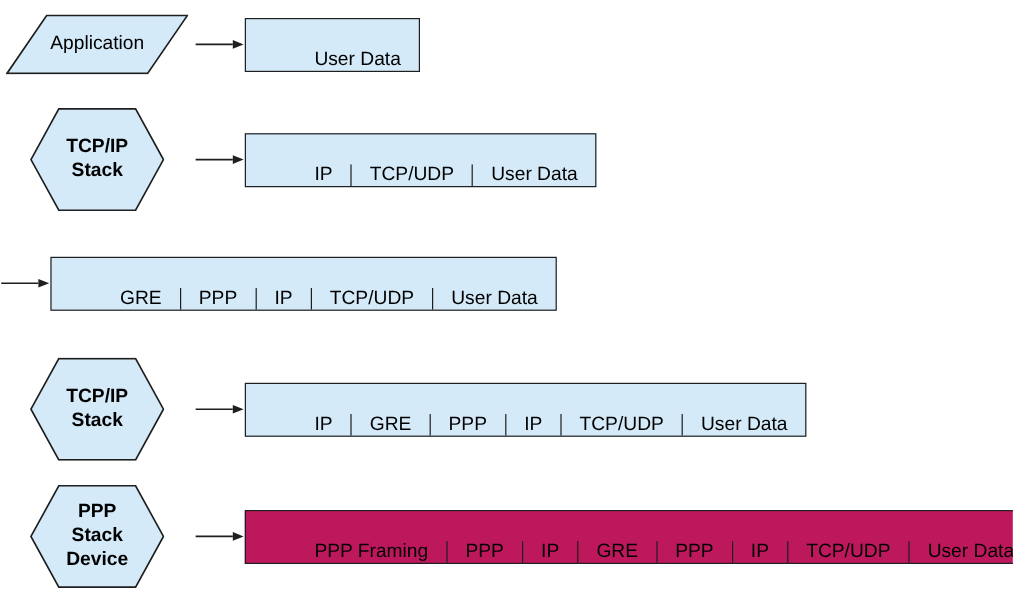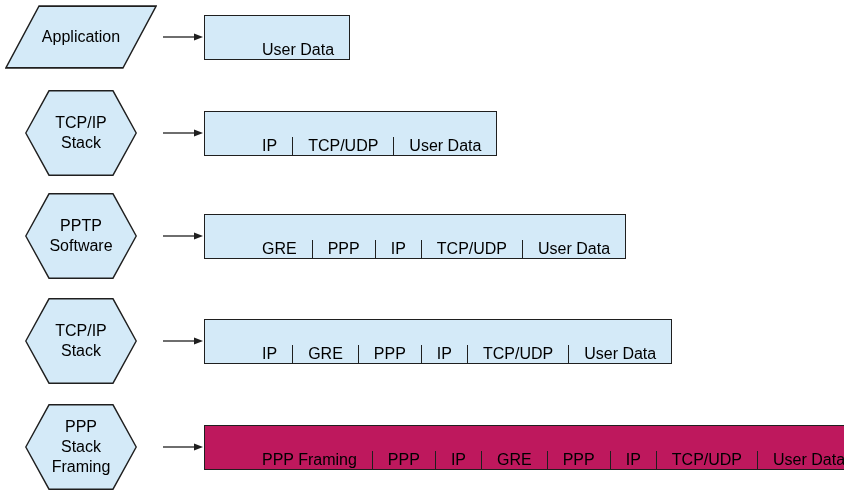--- a/index.html
+++ b/index.html
@@ -44,22 +44,22 @@
     position: relative;
     display: flex;
     align-items: center;
     justify-content: center;
   }
   .shape > svg {
     position: absolute;
     top: 0; left: 0;
     width: 100%; height: 100%;
   }
-  .shape.parallelogram { width: 152px; height: 64px; }
-  .shape.hexagon       { width: 112px; height: 86px; }
+  .shape.parallelogram { width: 152px; height: 50px; }
+  .shape.hexagon       { width: 112px; height: 86px; font-weight: bold; }
   .shape polygon { stroke-width: 1.4; }
   .shape-label {
     position: relative;
     text-align: center;
     font-size: 16px;
     line-height: 20px;
     white-space: nowrap;
   }
 
   .arrow {
@@ -131,80 +131,69 @@
         <polygon points="32,2.4 41,6 32,9.6"></polygon>
     </svg>
     <div class="boxes" style="background: rgb(212, 234, 248);">
       <div class="cell">IP</div>
       <div class="cell">TCP/UDP</div>
       <div class="cell">User Data</div>
     </div>
   </div>
 
   <div class="row r3">
+    <svg class="arrow" viewBox="0 0 42 12">
+      <line x1="1" y1="6" x2="32" y2="6"></line>
+        <polygon points="32,2.4 41,6 32,9.6"></polygon>
+    </svg>
+    <div class="boxes" style="background: rgb(212, 234, 248);">
+      <div class="cell">GRE</div>
+      <div class="cell">PPP</div>
+      <div class="cell">IP</div>
+      <div class="cell">TCP/UDP</div>
+      <div class="cell">User Data</div>
+    </div>
+  </div>
+
+  <div class="row r4">
     <div class="shape-col">
       <div class="shape hexagon">
         <svg viewBox="0 0 112 86" preserveAspectRatio="none">
           <polygon points="0.8,43 24,0.8 88,0.8 111.2,43 88,85.2 24,85.2" fill="#d4eaf8" stroke="#1f1f1f"></polygon>
         </svg>
         <div class="shape-label">
-          <div>PPTP</div>
-          <div>Software</div>
-        </div>
-      </div>
-    </div>
-    <svg class="arrow" viewBox="0 0 42 12">
-      <line x1="1" y1="6" x2="32" y2="6"></line>
-        <polygon points="32,2.4 41,6 32,9.6"></polygon>
-    </svg>
-    <div class="boxes" style="background: rgb(212, 234, 248);">
+          <div>TCP/IP</div>
+          <div>Stack</div>
+        </div>
+      </div>
+    </div>
+    <svg class="arrow" viewBox="0 0 42 12">
+      <line x1="1" y1="6" x2="32" y2="6"></line>
+        <polygon points="32,2.4 41,6 32,9.6"></polygon>
+    </svg>
+    <div class="boxes" style="background: rgb(212, 234, 248);">
+      <div class="cell">IP</div>
       <div class="cell">GRE</div>
       <div class="cell">PPP</div>
       <div class="cell">IP</div>
       <div class="cell">TCP/UDP</div>
       <div class="cell">User Data</div>
     </div>
   </div>
 
-  <div class="row r4">
+  <div class="row r5">
     <div class="shape-col">
       <div class="shape hexagon">
         <svg viewBox="0 0 112 86" preserveAspectRatio="none">
           <polygon points="0.8,43 24,0.8 88,0.8 111.2,43 88,85.2 24,85.2" fill="#d4eaf8" stroke="#1f1f1f"></polygon>
         </svg>
         <div class="shape-label">
-          <div>TCP/IP</div>
-          <div>Stack</div>
-        </div>
-      </div>
-    </div>
-    <svg class="arrow" viewBox="0 0 42 12">
-      <line x1="1" y1="6" x2="32" y2="6"></line>
-        <polygon points="32,2.4 41,6 32,9.6"></polygon>
-    </svg>
-    <div class="boxes" style="background: rgb(212, 234, 248);">
-      <div class="cell">IP</div>
-      <div class="cell">GRE</div>
-      <div class="cell">PPP</div>
-      <div class="cell">IP</div>
-      <div class="cell">TCP/UDP</div>
-      <div class="cell">User Data</div>
-    </div>
-  </div>
-
-  <div class="row r5">
-    <div class="shape-col">
-      <div class="shape hexagon">
-        <svg viewBox="0 0 112 86" preserveAspectRatio="none">
-          <polygon points="0.8,43 24,0.8 88,0.8 111.2,43 88,85.2 24,85.2" fill="#d4eaf8" stroke="#1f1f1f"></polygon>
-        </svg>
-        <div class="shape-label">
           <div>PPP</div>
           <div>Stack</div>
-          <div>Framing</div>
+          <div>Device</div>
         </div>
       </div>
     </div>
     <svg class="arrow" viewBox="0 0 42 12">
       <line x1="1" y1="6" x2="32" y2="6"></line>
         <polygon points="32,2.4 41,6 32,9.6"></polygon>
     </svg>
     <div class="boxes" style="background: #be185d;">
       <div class="cell">PPP Framing</div>
       <div class="cell">PPP</div>

